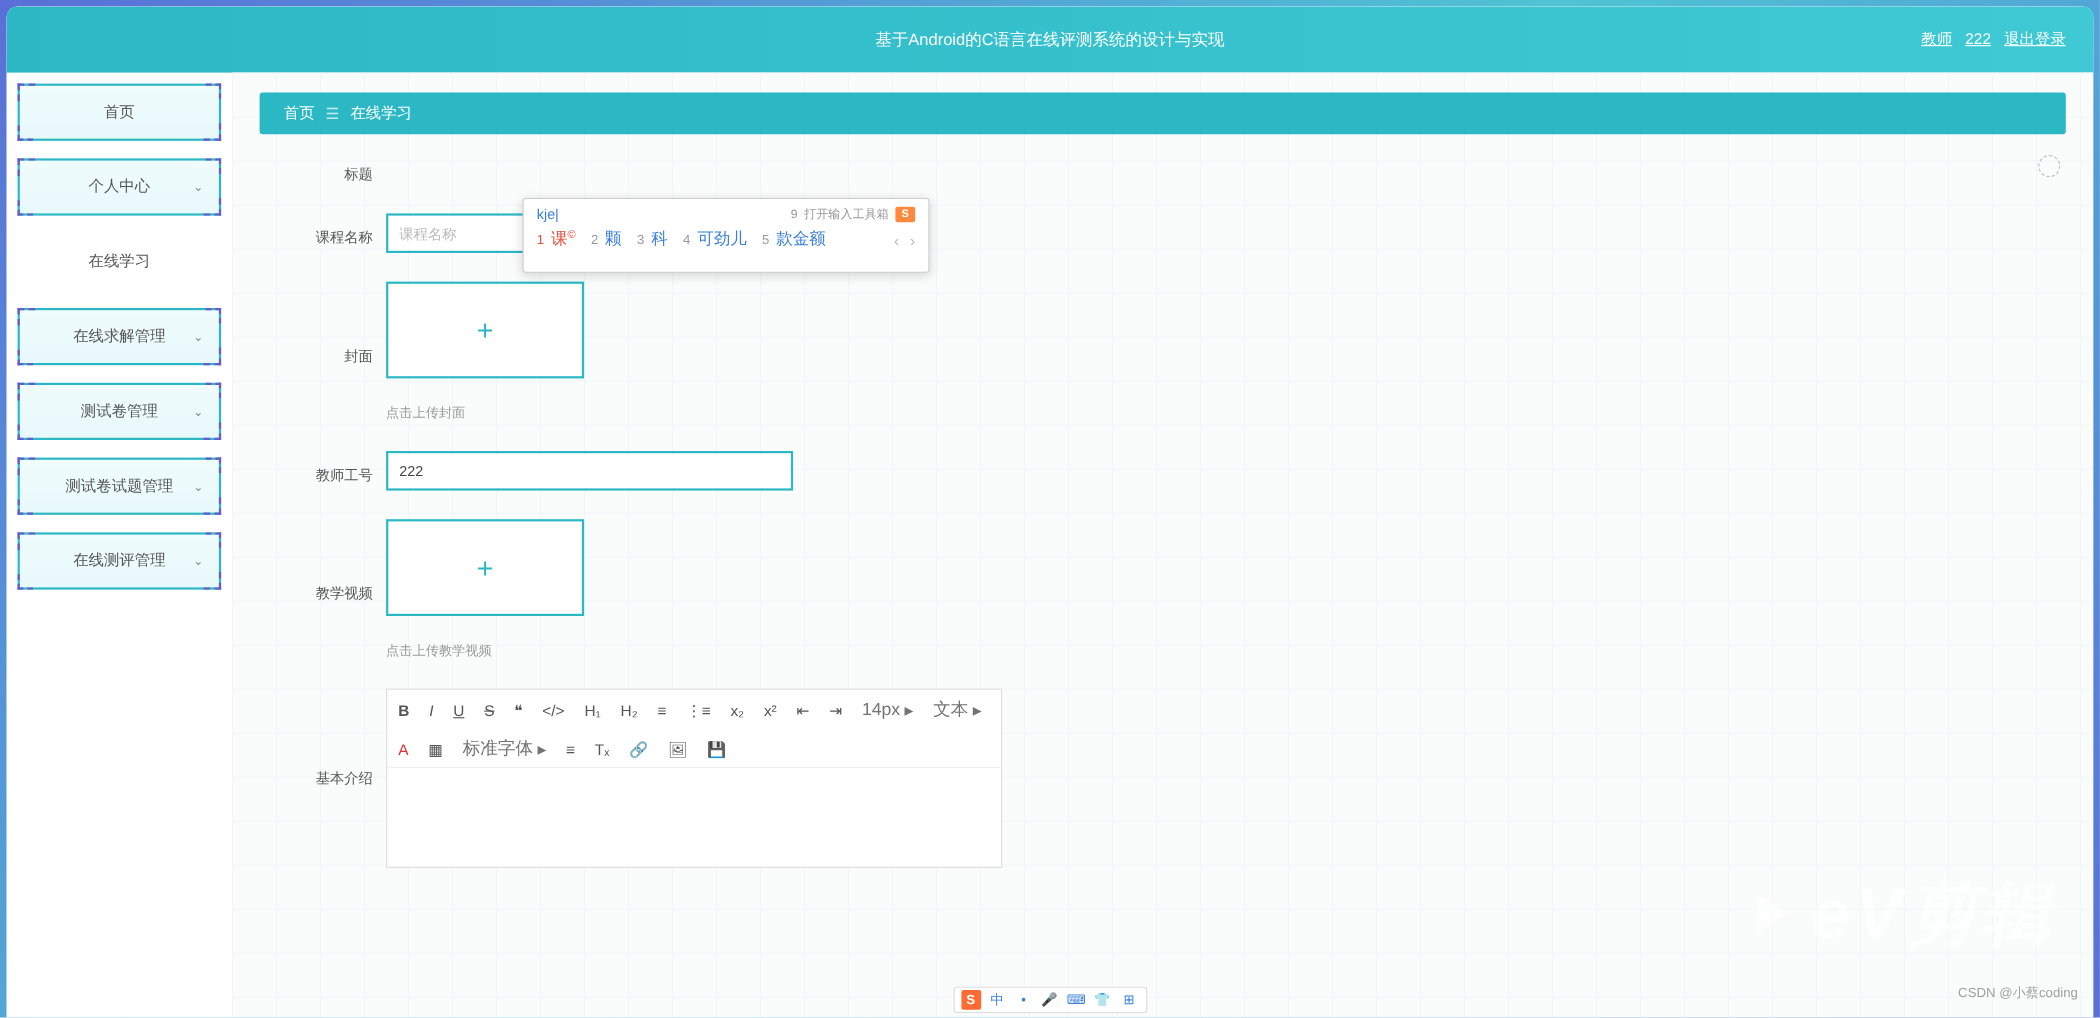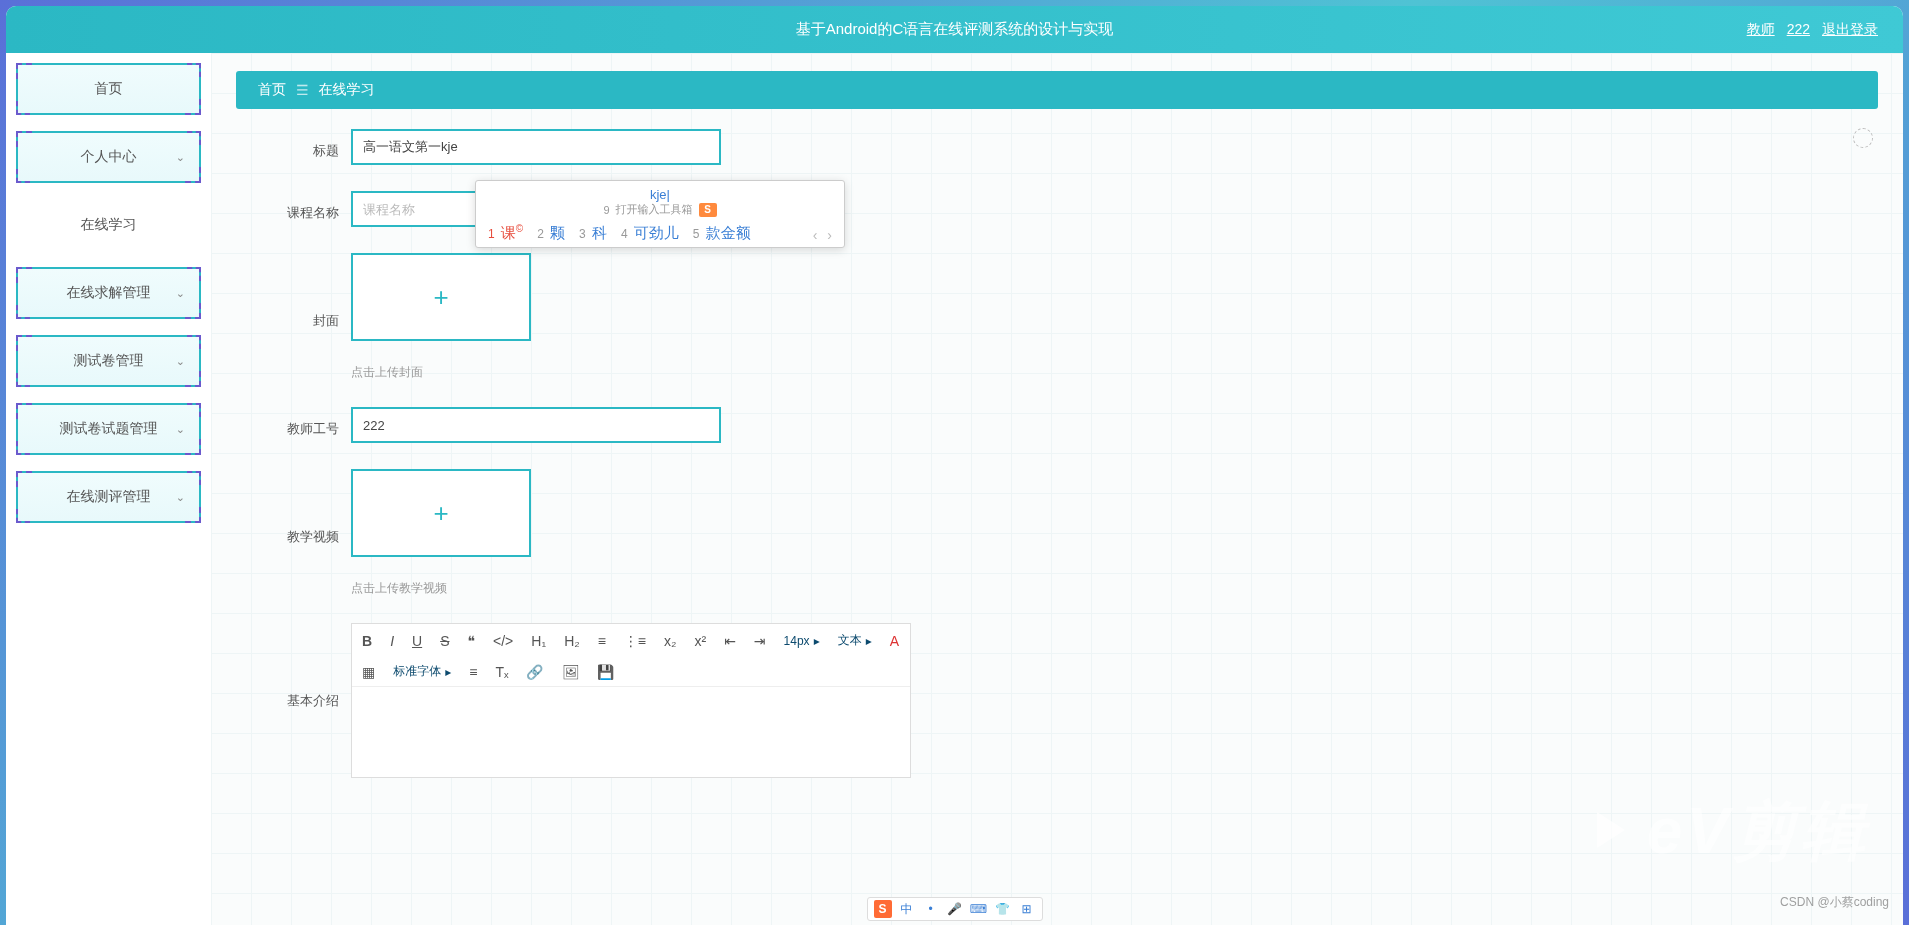--- a/index.html
+++ b/index.html
@@ -1,18 +1,18 @@
 <!DOCTYPE html>
 <html><head>
 <meta charset="utf-8">
 <style>
 * { margin:0; padding:0; box-sizing:border-box; font-family:"Microsoft YaHei",Arial,sans-serif; }
 body { width:1909px; height:925px; background:linear-gradient(135deg,#5a6fd8 0%,#4fc3d4 50%,#5a6fd8 100%); overflow:hidden; position:relative; }
 .page { position:absolute; top:6px; left:6px; right:6px; bottom:0; background:#fff; border-radius:10px 10px 0 0; overflow:hidden; }
-.topbar { height:47px; background:linear-gradient(90deg,#2bb8c4,#3fc9d5); display:flex; align-items:center; justify-content:center; position:relative; color:#fff; font-size:15px; }
+.topbar { height:60px; background:linear-gradient(90deg,#2bb8c4,#3fc9d5); display:flex; align-items:center; justify-content:center; position:relative; color:#fff; font-size:15px; }
 .top-right { position:absolute; right:25px; display:flex; gap:12px; font-size:14px;text-decoration:underline; }
 .layout { display:flex; height:calc(100% - 45px); }
 .sidebar { width:205px; padding:10px; background:#fff; }
 .nav-item { display:flex; align-items:center; justify-content:center; height:52px; margin-bottom:16px; border:2px solid #2bb8c4; background:linear-gradient(180deg,#f0fcfd,#e8f9fb); color:#555; font-size:14px; position:relative; cursor:pointer; }
 .nav-item::before,.nav-item::after { content:""; position:absolute; width:14px; height:14px; border:2px dashed #6a5acd; }
 .nav-item::before { top:-2px; left:-2px; border-right:none; border-bottom:none; }
 .nav-item::after { bottom:-2px; right:-2px; border-left:none; border-top:none; }
 .nav-item .corner-tr,.nav-item .corner-bl { position:absolute; width:14px; height:14px; border:2px dashed #6a5acd; }
 .nav-item .corner-tr { top:-2px; right:-2px; border-left:none; border-bottom:none; }
 .nav-item .corner-bl { bottom:-2px; left:-2px; border-right:none; border-top:none; }
@@ -31,25 +31,25 @@
 .upload-box { width:180px; height:88px; border:2px solid #2bb8c4; display:flex; align-items:center; justify-content:center; cursor:pointer; background:#fff; }
 .plus { font-size:26px; color:#2bb8c4; font-weight:200; }
 .hint { font-size:12px; color:#999; margin-top:23px; }
 .date-input { display:flex; align-items:center; width:370px; height:36px; border:2px solid #2bb8c4; padding:0 10px; background:#fff; gap:8px; }
 .date-input .clock { color:#bbb; font-size:14px; }
 .date-input span { font-size:13px; color:#555; }
 .editor-row .lbl { padding-top:0; }
 .editor-box { width:560px; border:1px solid #ddd; background:#fff; }
 .toolbar { display:flex; flex-wrap:wrap; padding:8px 10px 6px; gap:14px 18px; align-items:center; border-bottom:1px solid #eee; }
 .tbtn { font-size:14px; color:#555; cursor:pointer; display:inline-flex; align-items:center; }
-.tsel { font-size:12px; color:#0c4a6e; display:inline-flex; align-items:center; gap:4px; }
+.tsel { font-size:16px; color:#737373; display:inline-flex; align-items:center; gap:4px; }
 .editor-area { height:90px; }
 .circle-btn { position:absolute; right:30px; top:75px; width:20px; height:20px; border:1px dashed #bbb; border-radius:50%; }
 .ime { position:absolute; top:180px; left:475px; width:370px; height:68px; background:#fff; border:1px solid #ccc; border-radius:3px; box-shadow:0 2px 10px rgba(0,0,0,.15); padding:6px 12px; z-index:100; }
-.ime-top { display:flex; justify-content:space-between; align-items:center; font-size:13px; margin-bottom:6px;flex-direction:column; }
+.ime-top { display:flex; justify-content:space-between; align-items:center; font-size:13px; margin-bottom:6px; }
 .ime-typed { color:#3a7fd5; }
 .ime-typed::after { content:"|"; color:#3a7fd5; animation:blink 1s infinite; }
 @keyframes blink { 50%{opacity:0} }
 .ime-hint { color:#999; font-size:11px; display:flex; align-items:center; gap:6px; }
 .ime-logo { width:18px; height:14px; background:#ff8a3d; border-radius:2px; color:#fff; font-size:10px; display:flex; align-items:center; justify-content:center; font-weight:bold; }
 .ime-cands { display:flex; align-items:flex-end; gap:14px; font-size:15px; }
 .cand .n { color:#999; font-size:12px; margin-right:2px; }
 .cand.sel { color:#e74c3c; }
 .cand.sel .n { color:#e74c3c; }
 .cand.c2,.cand.c3,.cand.c4,.cand.c5 { color:#3a7fd5; }
@@ -121,21 +121,20 @@
       <div class="crumb">
         <span>首页</span>
         <span class="crumb-sep">☰</span>
         <span>在线学习</span>
       </div>
       <div class="circle-btn"></div>
 
       <div class="form">
         <div class="row">
           <div class="lbl">标题</div>
-          <div class="field"><input class="input" value="高一语文第一kje" style=""></div>
         </div>
         <div class="row">
           <div class="lbl">课程名称</div>
           <div class="field"><input class="input" placeholder="课程名称" style=""></div>
         </div>
         <div class="row">
           <div class="lbl">封面</div>
           <div class="field">
             <div class="upload-box">
                 <span class="plus">+</span>

